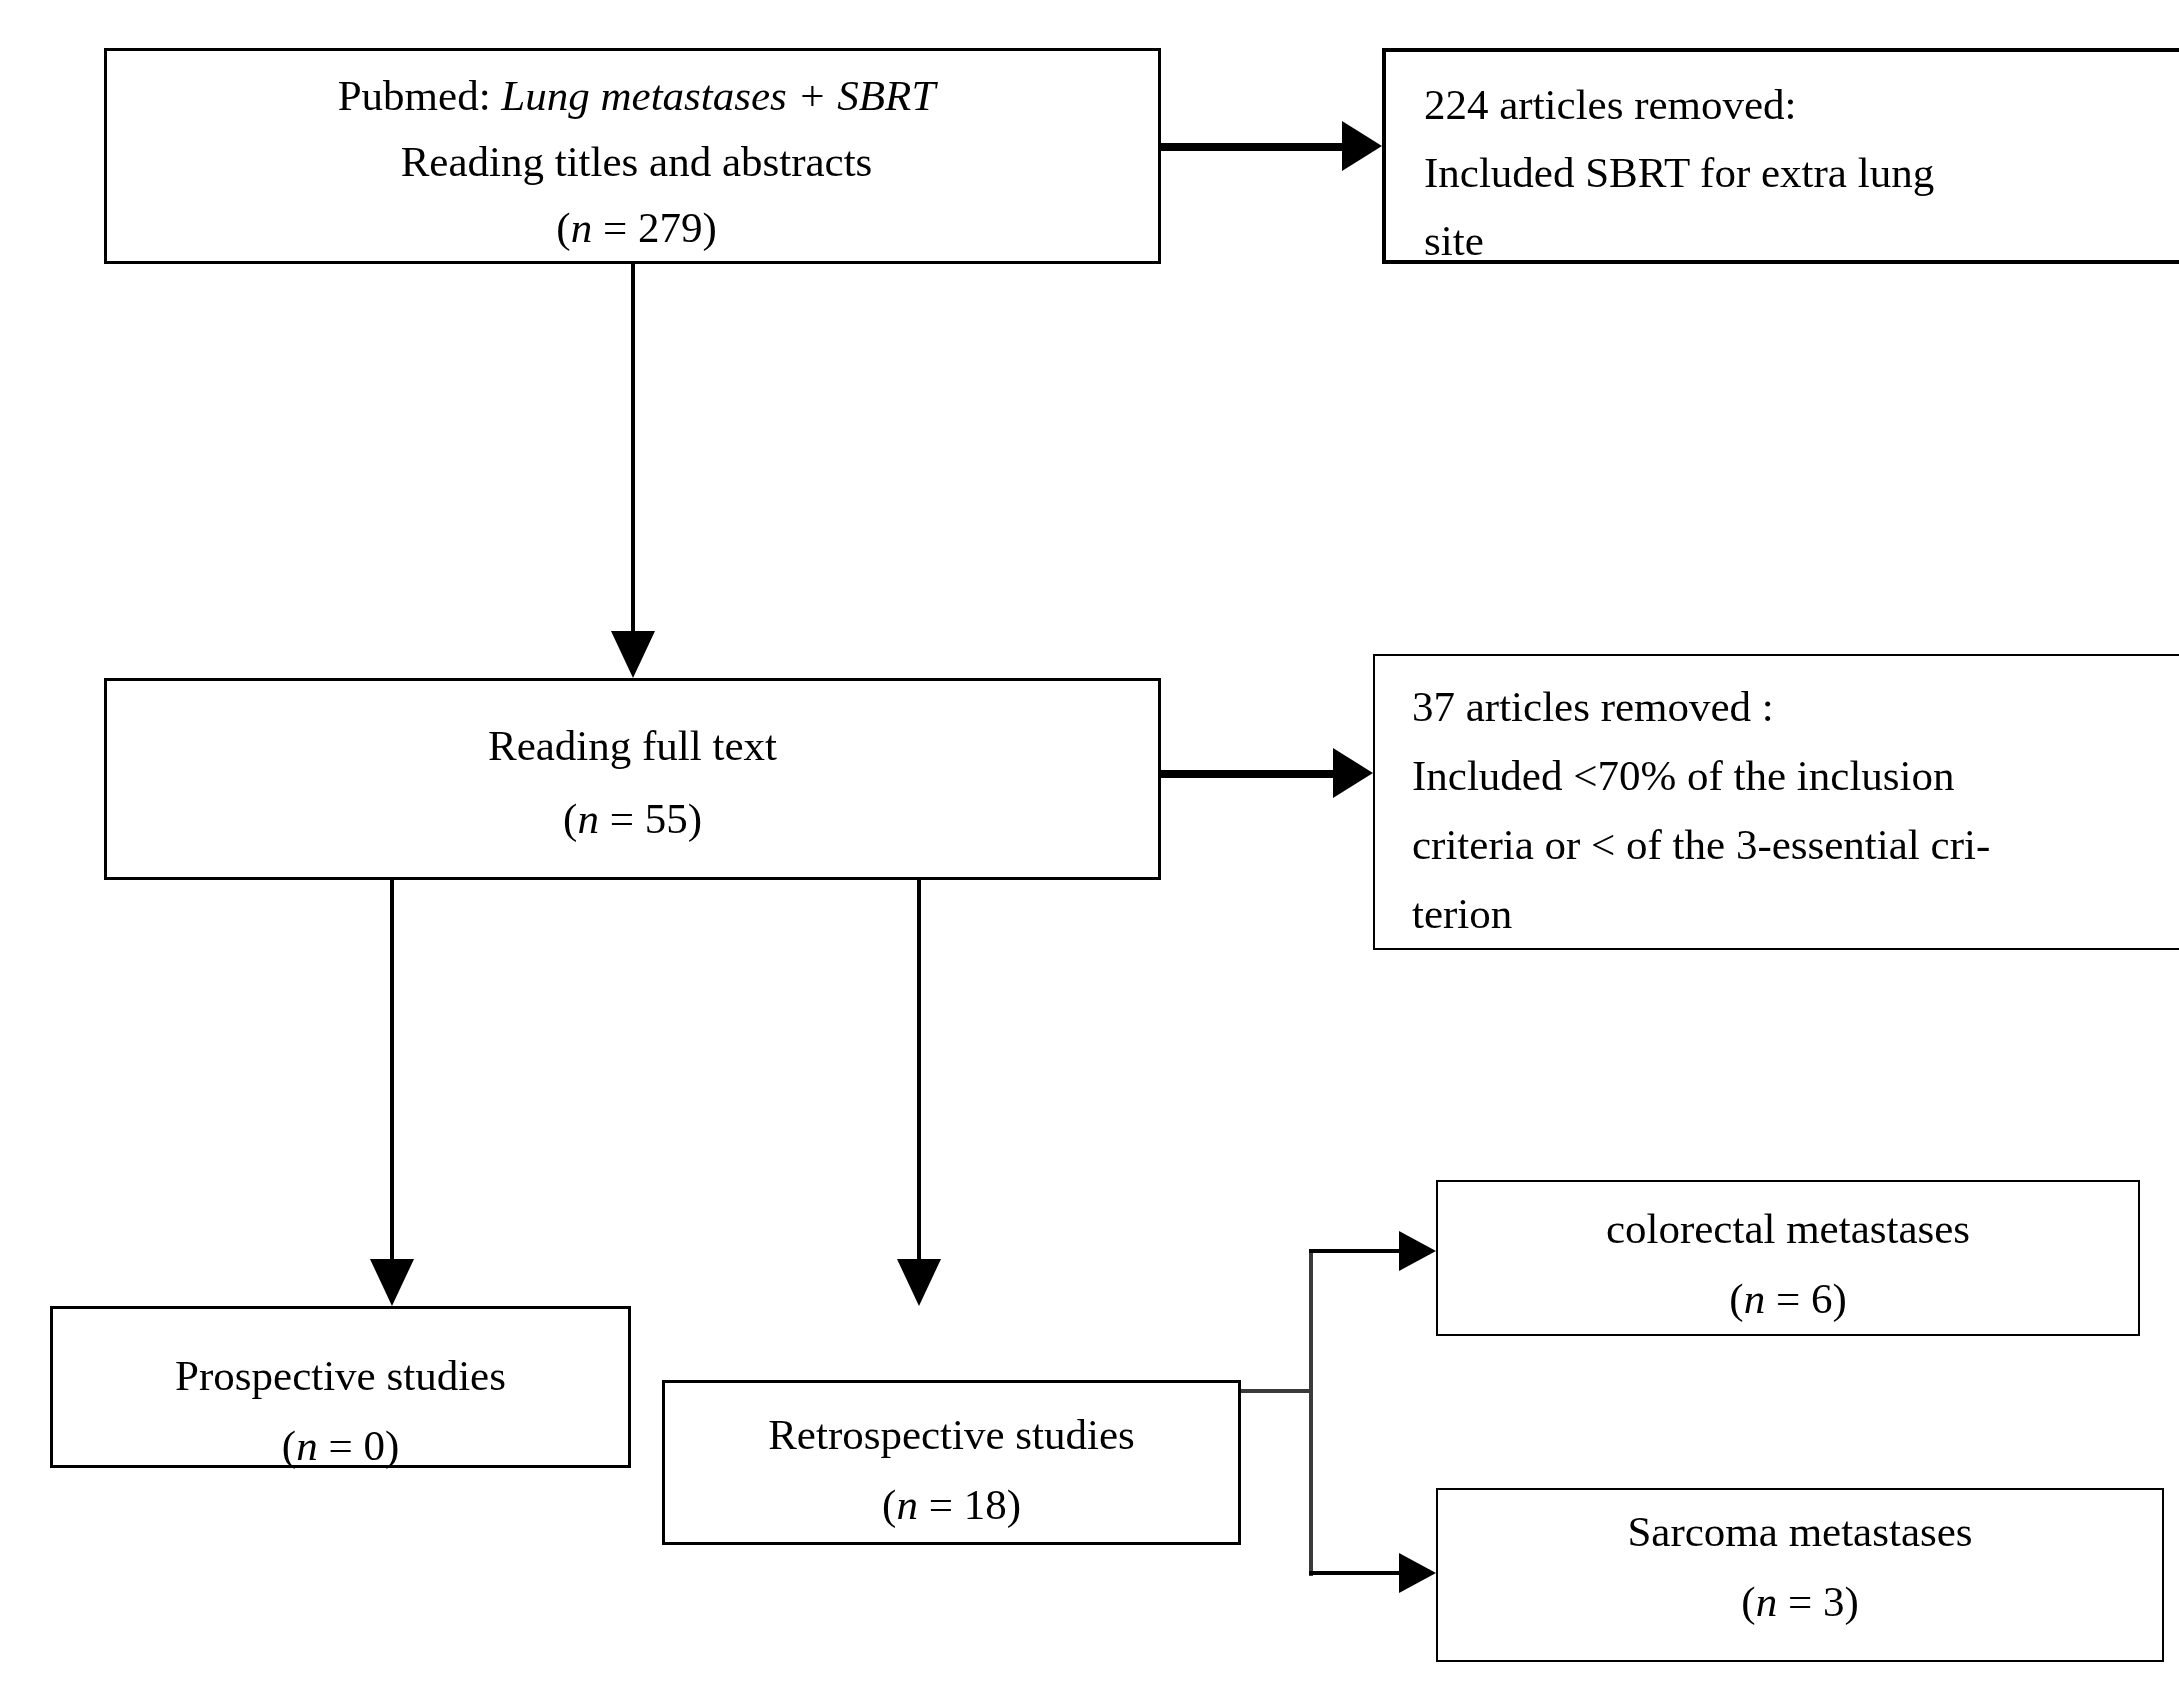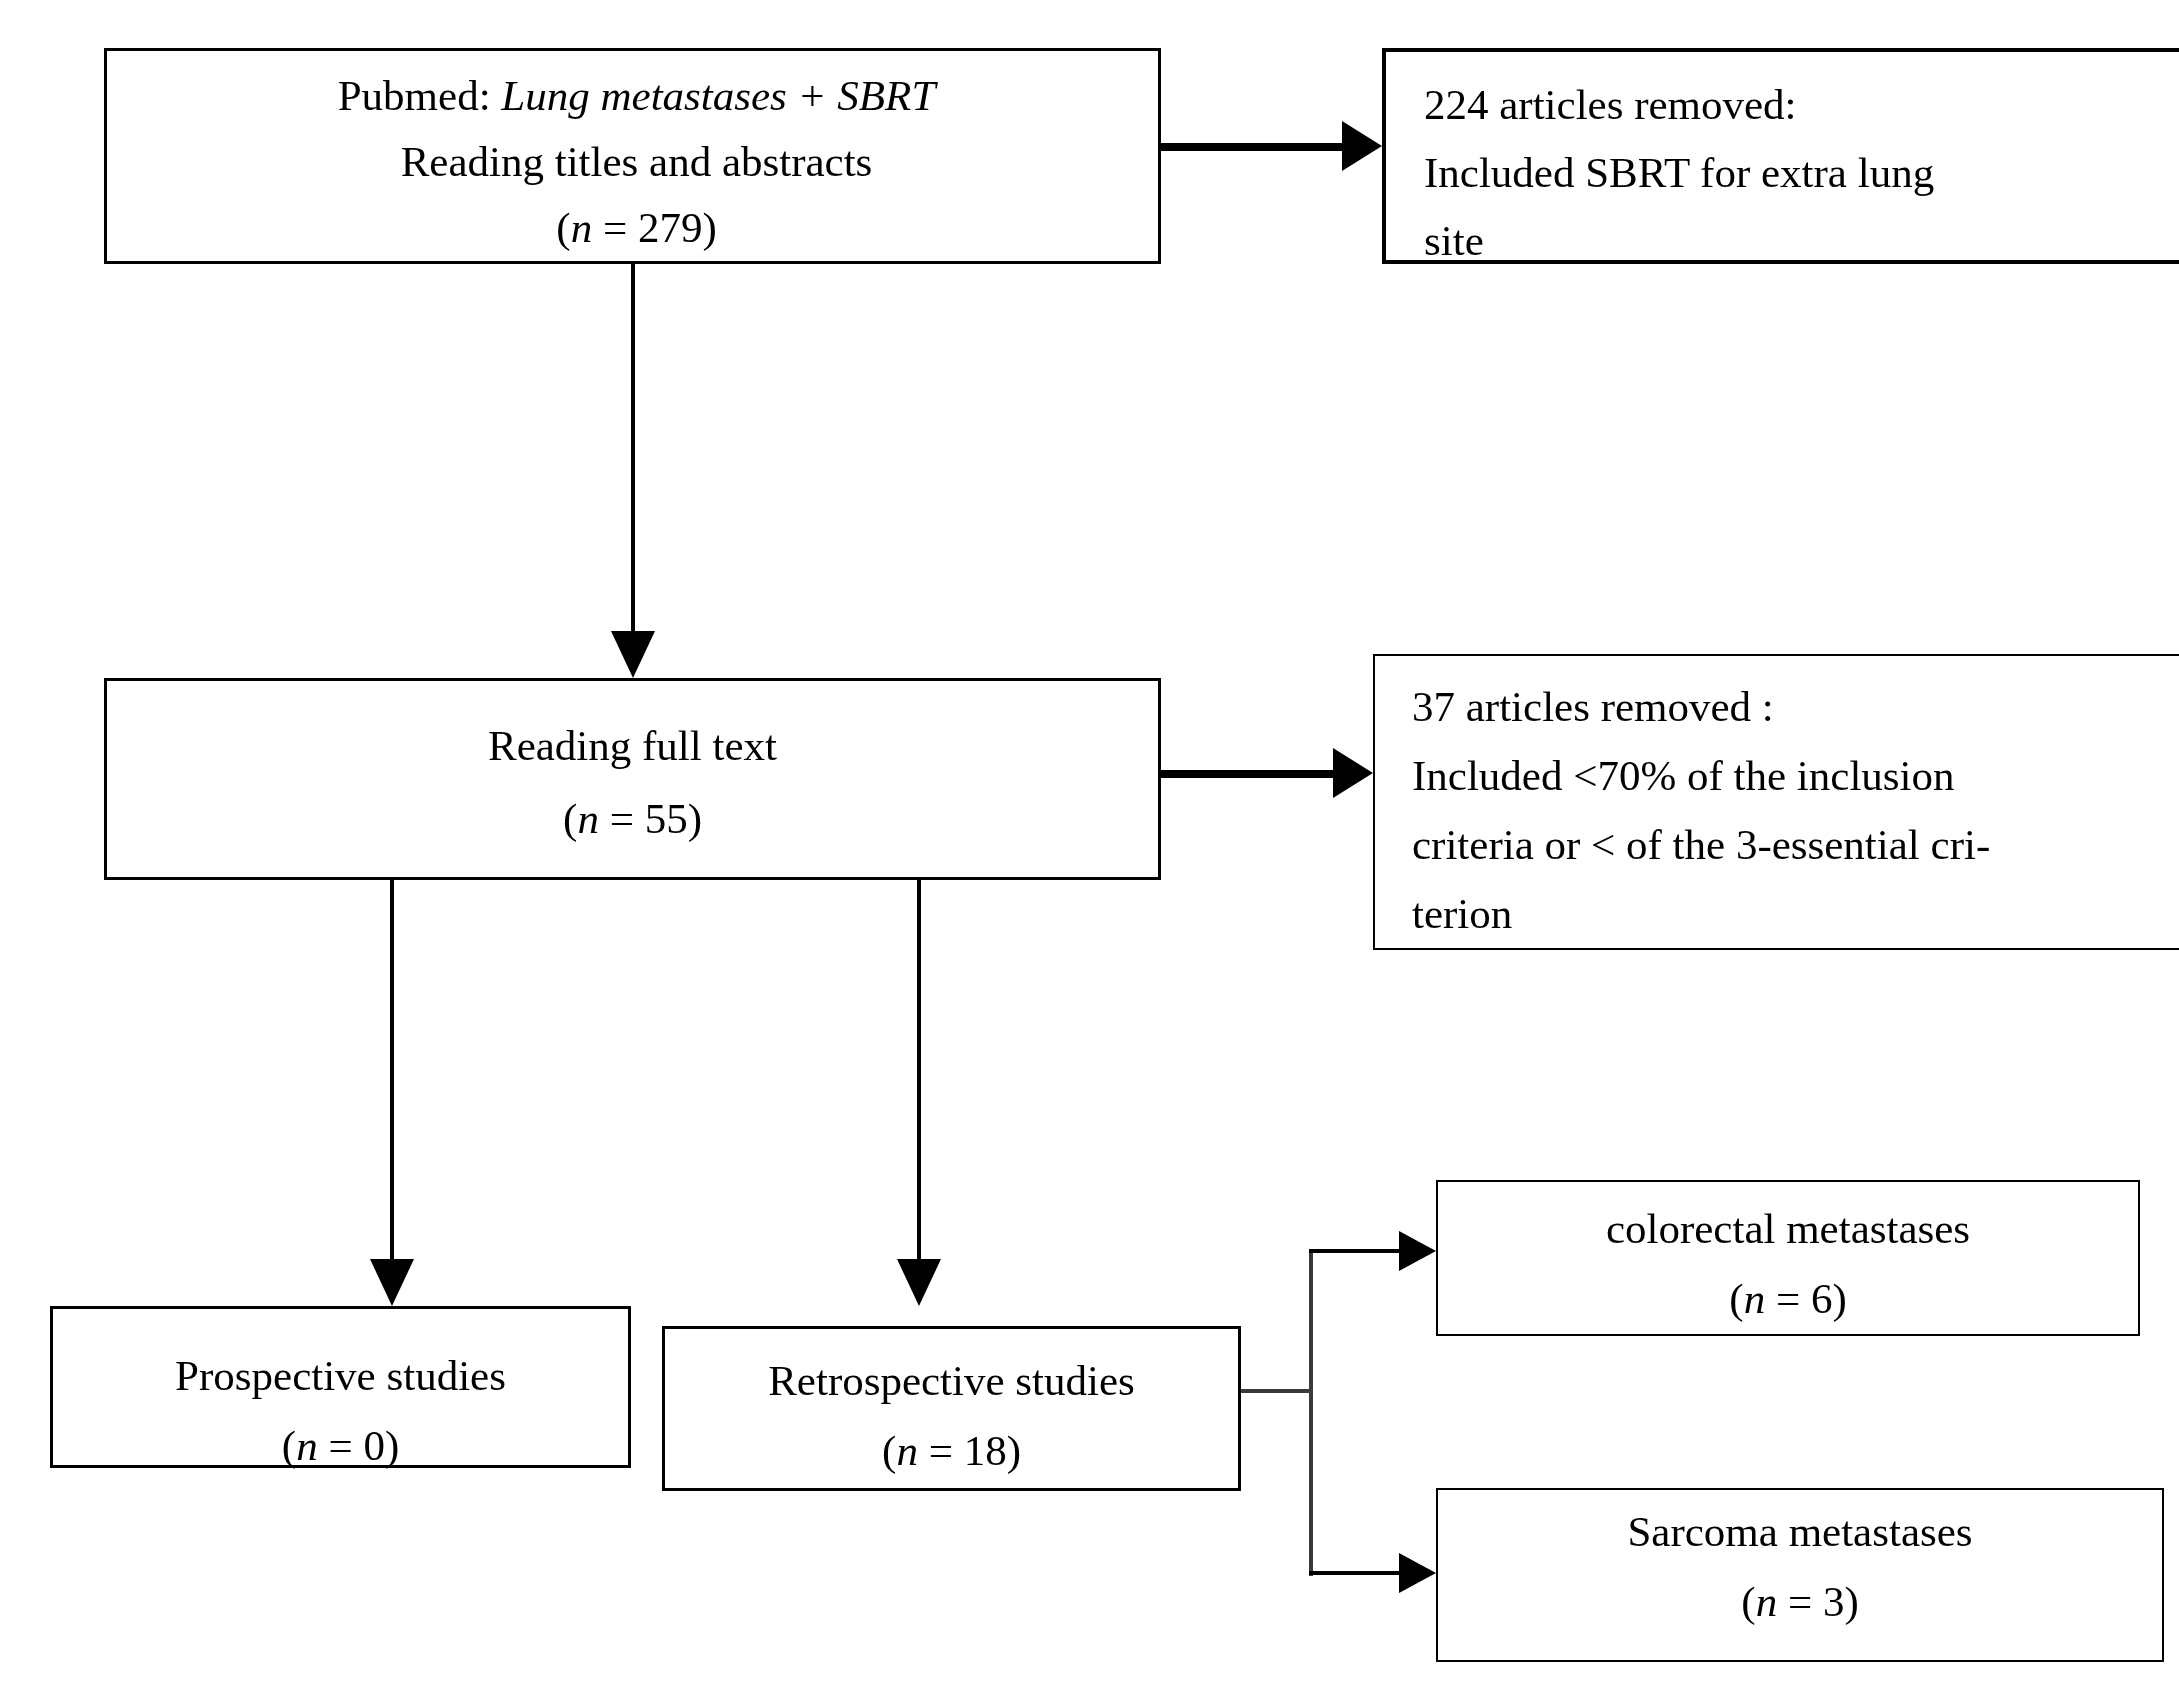--- a/index.html
+++ b/index.html
@@ -51,21 +51,21 @@
     left: 1373px; top: 654px; width: 945px; height: 296px;
     border-width: 2.6px;
     padding: 15.6px 17.4px 0 37px; line-height: 69px;
   }
   #box-prospective {
     left: 50px; top: 1306px; width: 581px; height: 162px;
     border-width: 3.5px; text-align: center;
     padding-top: 32px; line-height: 70px;
   }
   #box-retrospective {
-    left: 662px; top: 1326px; width: 579px; height: 165px;
+    left: 662px; top: 1380px; width: 579px; height: 165px;
     border-width: 3.5px; text-align: center;
     padding-top: 17.4px; line-height: 70px;
   }
   #box-colorectal {
     left: 1436px; top: 1180px; width: 704px; height: 156px;
     border-width: 2.6px; text-align: center;
     padding-top: 12px; line-height: 70px;
   }
   #box-sarcoma {
     left: 1436px; top: 1488px; width: 728px; height: 174px;

